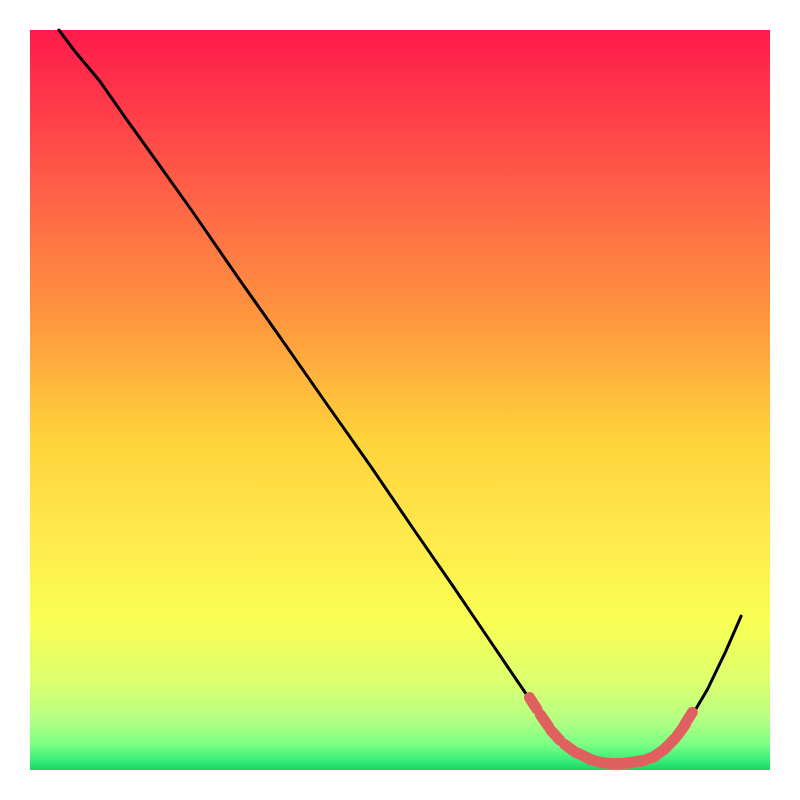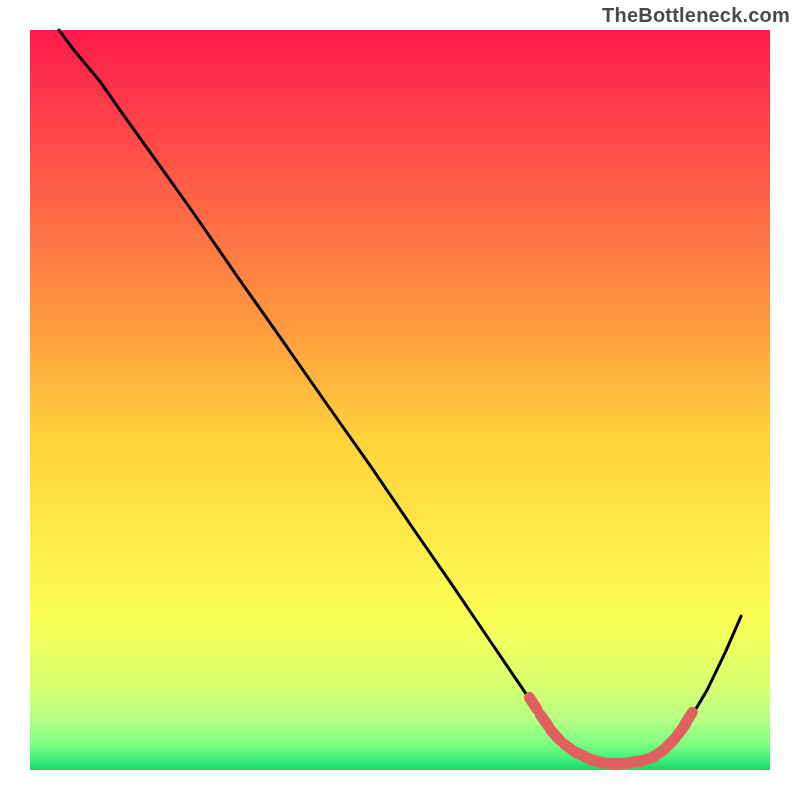--- a/index.html
+++ b/index.html
@@ -27,21 +27,20 @@
     user-select: none;
   }
   svg {
     display: block;
   }
 </style>
 </head>
 <body>
 
 <div class="stage">
-  <div class="watermark">TheBottleneck.com</div>
 
   <svg id="chart-svg" width="800" height="800" viewBox="0 0 800 800" xmlns="http://www.w3.org/2000/svg">
     <defs>
       <linearGradient id="bg-grad" x1="0" y1="0" x2="0" y2="1">
           <stop offset="0.00%" stop-color="#ff1a4b"></stop>
           <stop offset="10.00%" stop-color="#ff3a4a"></stop>
           <stop offset="25.00%" stop-color="#ff6a46"></stop>
           <stop offset="40.00%" stop-color="#ff9a3e"></stop>
           <stop offset="55.00%" stop-color="#ffd23a"></stop>
           <stop offset="68.00%" stop-color="#ffe94a"></stop>

